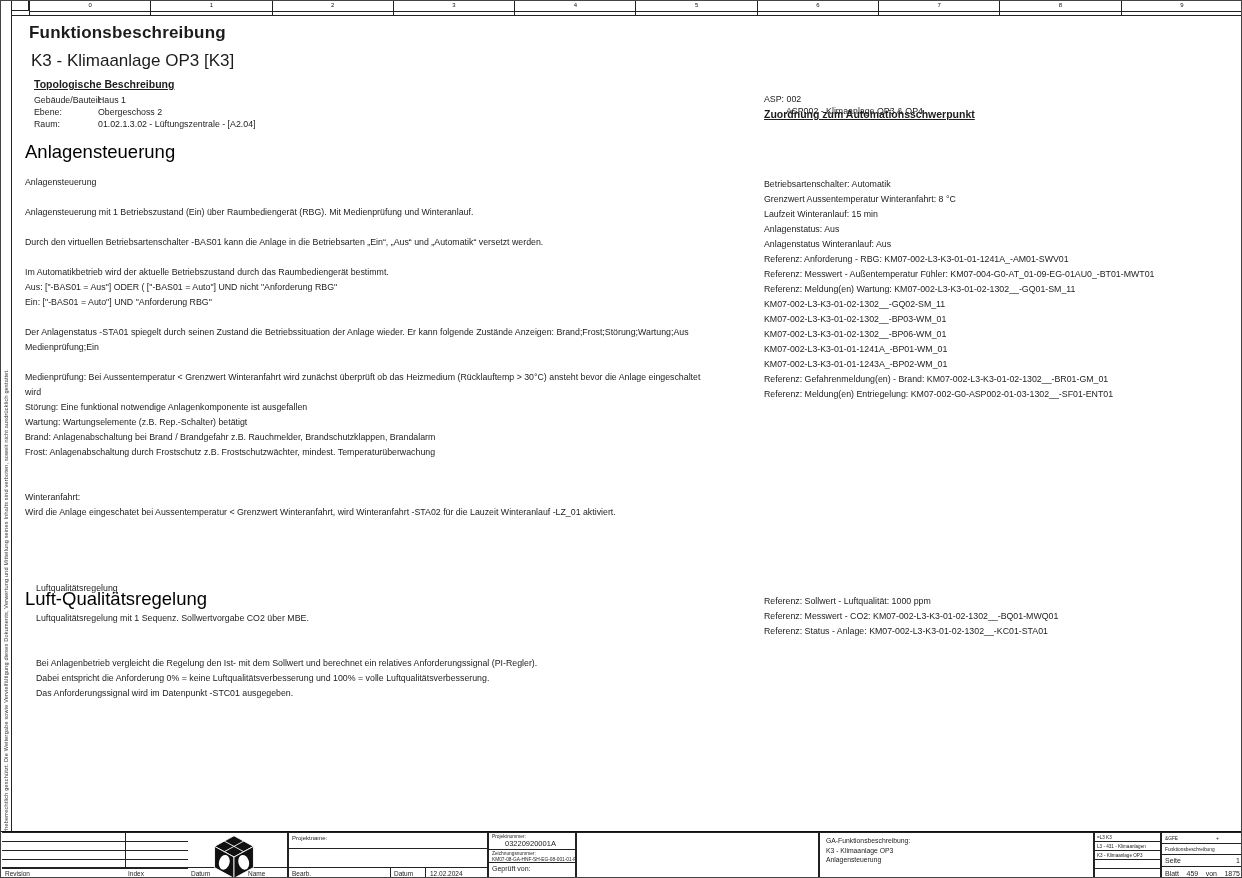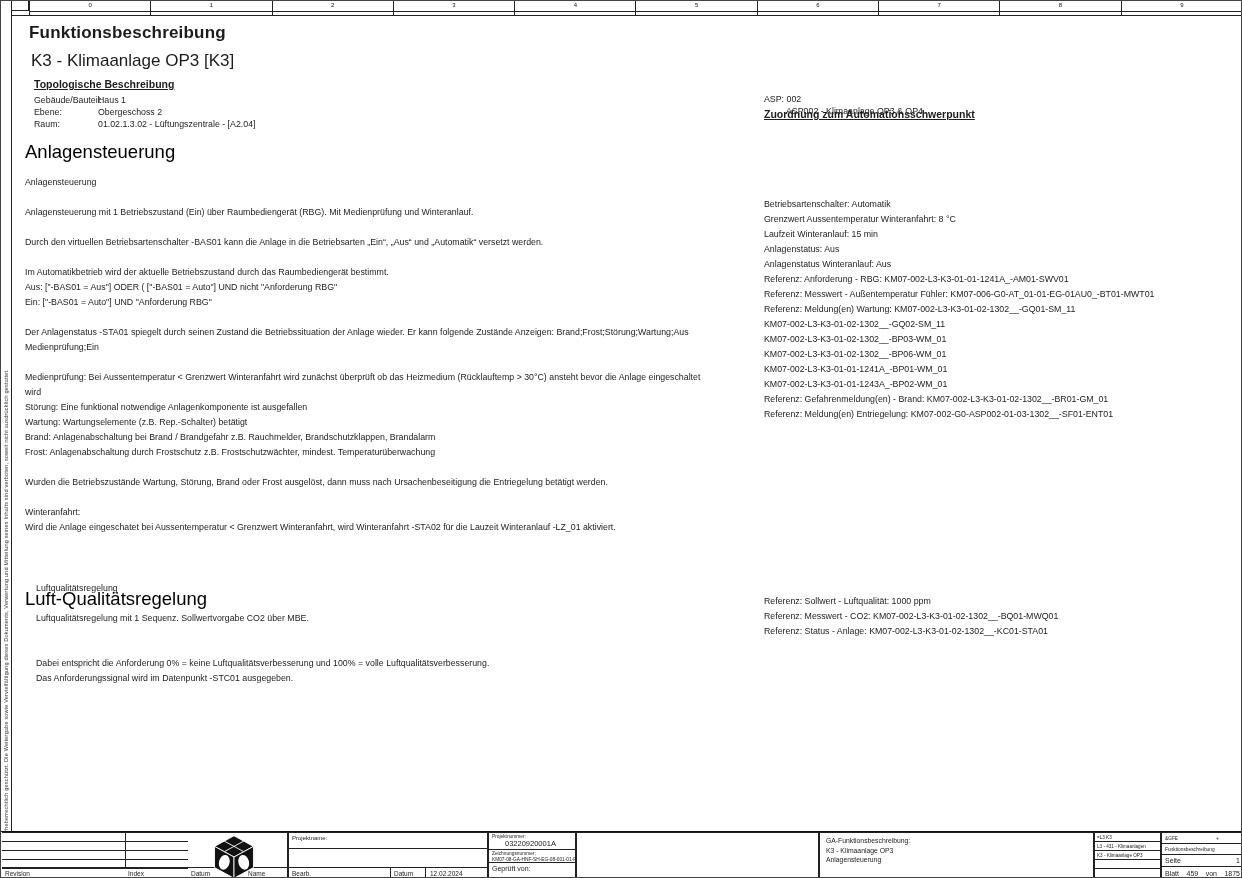--- a/index.html
+++ b/index.html
@@ -36,21 +36,21 @@
   .topo-row .lbl{width:64px;}
   .asp-line{position:absolute;left:763px;top:93px;font-size:8.8px;}
   .asp-value{position:absolute;left:785px;top:105px;font-size:8.8px;}
   .sec-head{position:absolute;font-size:18.5px;font-weight:400;color:#000;}
   .sec1-head{left:24px;top:140px;}
   .sec2-head{left:24px;top:545px;margin-top:42px;}
   
   .lines{position:absolute;font-size:8.8px;line-height:15px;}
   .lines .bodyline{height:15px;white-space:nowrap;overflow:hidden;}
   .s1-left{left:24px;top:174px;width:716px;}
-  .s1-right{left:763px;top:196px;width:470px;}
+  .s1-right{left:763px;top:176px;width:470px;}
   .s2-left{left:35px;top:580px;width:716px;}
   .s2-right{left:763px;top:593px;width:470px;}
   
   .tblock{position:absolute;left:0;top:830px;width:1242px;height:48px;border-top:1px solid #111;font-size:7px;}
   .tb-box{position:absolute;box-sizing:border-box;border:1px solid #222;top:0;height:48px;background:#fff;}
   .revtable{left:1px;width:286px;border-left:none;}
   .rev-rows{position:absolute;left:0;top:0;width:186px;height:36px;}
   .rev-row{height:9px;border-bottom:1px solid #222;box-sizing:border-box;}
   .rev-vline{position:absolute;left:123px;top:0;height:36px;border-left:1px solid #222;}
   .rev-head{position:absolute;left:0;bottom:0;width:100%;height:12px;border-top:1px solid #222;box-sizing:border-box;display:flex;align-items:center;}
@@ -181,52 +181,52 @@
       <div class="bodyline">Der Anlagenstatus -STA01 spiegelt durch seinen Zustand die Betriebssituation der Anlage wieder. Er kann folgende Zustände Anzeigen: Brand;Frost;Störung;Wartung;Aus</div>
       <div class="bodyline">Medienprüfung;Ein</div>
       <div class="bodyline"></div>
       <div class="bodyline">Medienprüfung: Bei Aussentemperatur &lt; Grenzwert Winteranfahrt wird zunächst überprüft ob das Heizmedium (Rücklauftemp &gt; 30°C) ansteht bevor die Anlage eingeschaltet</div>
       <div class="bodyline">wird</div>
       <div class="bodyline">Störung: Eine funktional notwendige Anlagenkomponente ist ausgefallen</div>
       <div class="bodyline">Wartung: Wartungselemente (z.B. Rep.-Schalter) betätigt</div>
       <div class="bodyline">Brand: Anlagenabschaltung bei Brand / Brandgefahr z.B. Rauchmelder, Brandschutzklappen, Brandalarm</div>
       <div class="bodyline">Frost: Anlagenabschaltung durch Frostschutz z.B. Frostschutzwächter, mindest. Temperaturüberwachung</div>
       <div class="bodyline"></div>
-      <div class="bodyline">Wurden die Betriebszustände Wartung, Störung, Brand oder Frost ausgelöst, dann muss nach Ursachenbeseitigung die Entriegelung betätigt werden.</div>
       <div class="bodyline"></div>
       <div class="bodyline">Winteranfahrt:</div>
       <div class="bodyline">Wird die Anlage eingeschatet bei Aussentemperatur &lt; Grenzwert Winteranfahrt, wird Winteranfahrt -STA02 für die Lauzeit Winteranlauf -LZ_01 aktiviert.</div>
     </div>
   <div class="lines s1-right">
 
   <div class="bodyline">Betriebsartenschalter:  Automatik</div>
       <div class="bodyline">Grenzwert Aussentemperatur Winteranfahrt:  8 °C</div>
       <div class="bodyline">Laufzeit Winteranlauf:  15 min</div>
       <div class="bodyline">Anlagenstatus:  Aus</div>
       <div class="bodyline">Anlagenstatus Winteranlauf:  Aus</div>
       <div class="bodyline">Referenz: Anforderung - RBG:  KM07-002-L3-K3-01-01-1241A_-AM01-SWV01</div>
-      <div class="bodyline">Referenz: Messwert - Außentemperatur Fühler:  KM07-006-G0-AT_01-01-EG-01AU0_-BT01-MWT01</div>
+      <div class="bodyline">Referenz: Messwert - Außentemperatur Fühler:  KM07-004-G0-AT_01-09-EG-01AU0_-BT01-MWT01</div>
       <div class="bodyline">Referenz: Meldung(en) Wartung:  KM07-002-L3-K3-01-02-1302__-GQ01-SM_11</div>
       <div class="bodyline">KM07-002-L3-K3-01-02-1302__-GQ02-SM_11</div>
       <div class="bodyline">KM07-002-L3-K3-01-02-1302__-BP03-WM_01</div>
       <div class="bodyline">KM07-002-L3-K3-01-02-1302__-BP06-WM_01</div>
       <div class="bodyline">KM07-002-L3-K3-01-01-1241A_-BP01-WM_01</div>
       <div class="bodyline">KM07-002-L3-K3-01-01-1243A_-BP02-WM_01</div>
       <div class="bodyline">Referenz: Gefahrenmeldung(en) - Brand:  KM07-002-L3-K3-01-02-1302__-BR01-GM_01</div>
       <div class="bodyline">Referenz: Meldung(en) Entriegelung:  KM07-002-G0-ASP002-01-03-1302__-SF01-ENT01</div>
     </div>
 
   <div class="sec-head sec2-head">Luft-Qualitätsregelung</div>
   <div class="lines s2-left">
 
   <div class="bodyline">Luftqualitätsregelung</div>
       <div class="bodyline"></div>
       <div class="bodyline">Luftqualitätsregelung mit 1 Sequenz. Sollwertvorgabe CO2 über MBE.</div>
       <div class="bodyline"></div>
       <div class="bodyline"></div>
+      <div class="bodyline">Bei Anlagenbetrieb vergleicht die Regelung den Ist- mit dem Sollwert und berechnet ein relatives Anforderungssignal (PI-Regler).</div>
       <div class="bodyline">Dabei entspricht die Anforderung 0% = keine Luftqualitätsverbesserung und 100% = volle Luftqualitätsverbesserung.</div>
       <div class="bodyline">Das Anforderungssignal wird im Datenpunkt -STC01 ausgegeben.</div>
     </div>
   <div class="lines s2-right">
 
   <div class="bodyline">Referenz: Sollwert - Luftqualität:  1000 ppm</div>
       <div class="bodyline">Referenz: Messwert - CO2:  KM07-002-L3-K3-01-02-1302__-BQ01-MWQ01</div>
       <div class="bodyline">Referenz: Status - Anlage:  KM07-002-L3-K3-01-02-1302__-KC01-STA01</div>
     </div>
 

